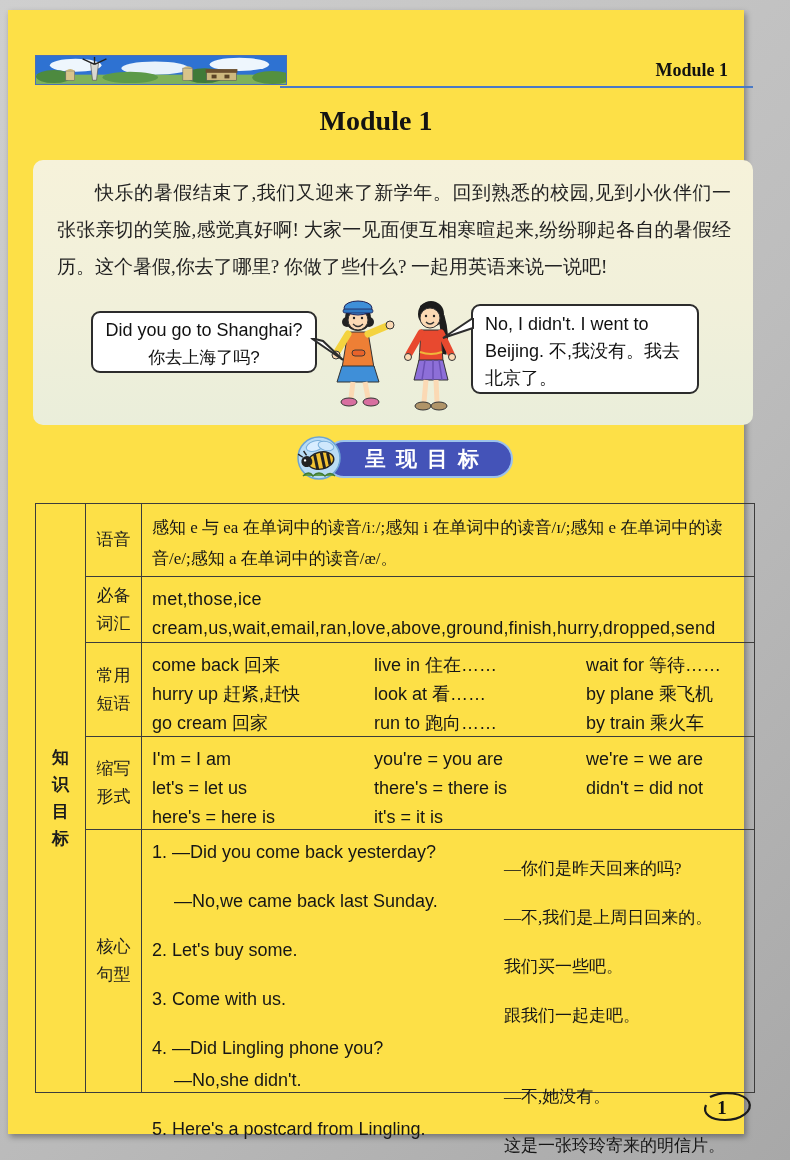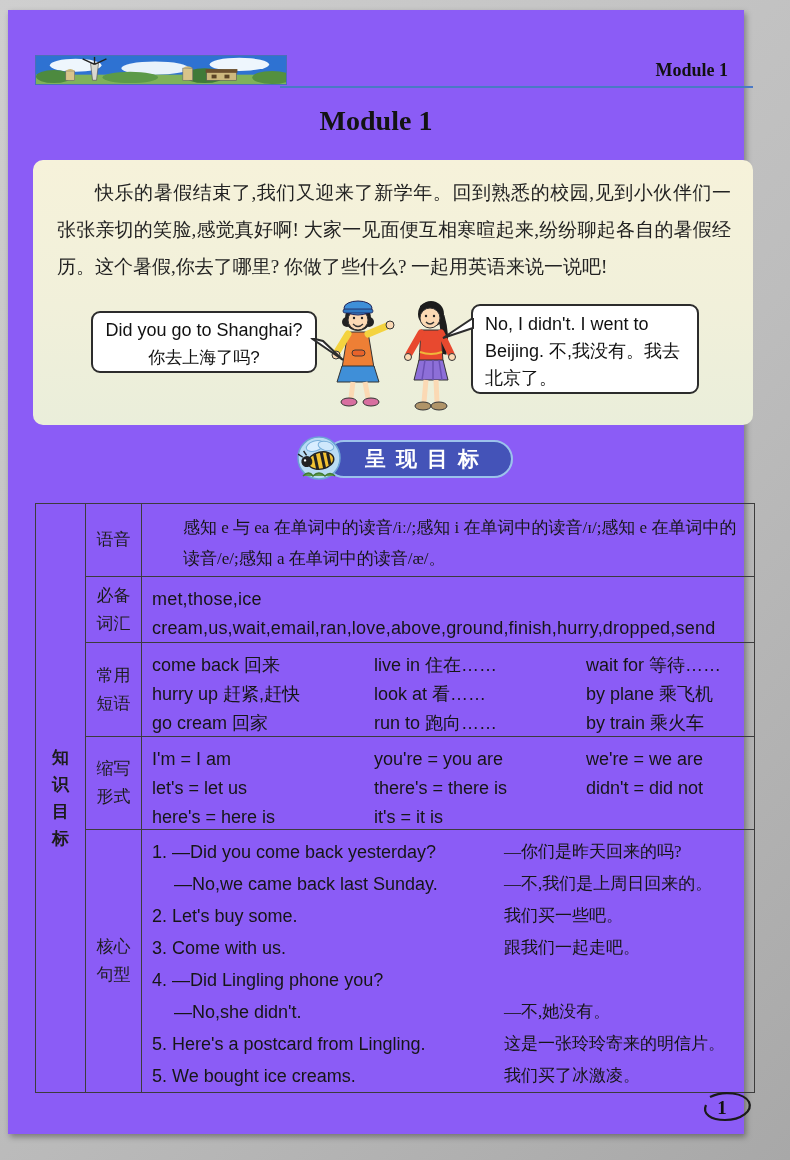--- a/index.html
+++ b/index.html
@@ -6,21 +6,21 @@
   html,body { width:790px; height:1160px; }
   body {
     font-family:"Liberation Sans", sans-serif;
     background:#bcbcbc;
     position:relative;
     overflow:hidden;
   }
   .scan-bg { position:absolute; inset:0; background:linear-gradient(135deg,#cfcfcf 0%,#bdbdbd 55%,#a8a8a8 100%); }
   .page {
     position:absolute; left:8px; top:10px; width:736px; height:1124px;
-    background:#8b5cf6; box-shadow:2px 3px 6px rgba(0,0,0,.35);
+    background:#fde047; box-shadow:2px 3px 6px rgba(0,0,0,.35);
   }
 
   
   .banner-art { position:absolute; left:27px; top:45px; width:252px; height:30px; border:1px solid #4a6fb8; }
   .header-rule { position:absolute; left:272px; top:76px; width:473px; height:2px; background:#4a79c5; }
   .header-module { position:absolute; right:16px; top:50px; font-family:"Liberation Serif", serif; font-weight:bold; font-size:18px; color:#111; }
 
   .page-title { position:absolute; left:0; top:95px; width:100%; text-align:center; font-family:"Liberation Serif", serif; font-weight:bold; font-size:28px; color:#131313; }
 
   
@@ -59,31 +59,31 @@
   
   .ktable { position:absolute; left:27px; top:493px; width:720px; height:590px; border:1.6px solid #3c3c3c; display:flex; }
   .kt-col1 { width:50px; border-right:1.2px solid #3c3c3c; display:flex; align-items:center; justify-content:center; }
   .kt-col1 .vtext { width:19px; font-size:17px; line-height:27px; word-break:break-all; text-align:center; color:#1c1c1c; font-weight:bold; }
   .kt-rows { flex:1; display:flex; flex-direction:column; }
   .kt-row { display:flex; border-bottom:1.2px solid #3c3c3c; }
   .kt-row:last-child { border-bottom:none; }
   .kt-label { width:56px; border-right:1.2px solid #3c3c3c; display:flex; align-items:center; justify-content:center; }
   .kt-label .ltext { width:38px; font-size:17px; line-height:28px; word-break:break-all; text-align:center; color:#1c1c1c; }
   .kt-content { flex:1; padding:6px 10px 0 10px; color:#161616; }
-  .row-phonics { height:74px;gap:31px; }
+  .row-phonics { height:74px; }
   .row-vocab { height:66px; }
   .row-phrases { height:94px; }
   .row-contr { height:93px; }
   .row-sent { height:262px; }
   .phonics-text { font-size:17px; line-height:31px; font-family:"Liberation Serif", serif; padding-top:2px; }
   .vocab-text { font-size:18px; line-height:29px; letter-spacing:0.2px; padding-top:2px; }
   .grid3 { display:grid; grid-template-columns:222px 212px 1fr; font-size:18px; line-height:29px; padding-top:2px; }
   .sent-row { display:flex; font-size:18px; line-height:32px; }
   .sent-row .en { width:352px; }
-  .sent-row .zh { flex:1; font-family:"Liberation Serif", serif; font-size:17px; }
+  .sent-row .zh { flex:1; font-family:"Liberation Serif", serif; font-size:17px;margin-top:17px; }
   .sent-row.indent .en { padding-left:22px; }
 
   .page-num { position:absolute; left:688px; top:1080px; width:58px; height:36px; }
 </style>
 </head>
 <body>
 
 <div class="scan-bg"></div>
 <div class="page">
 

